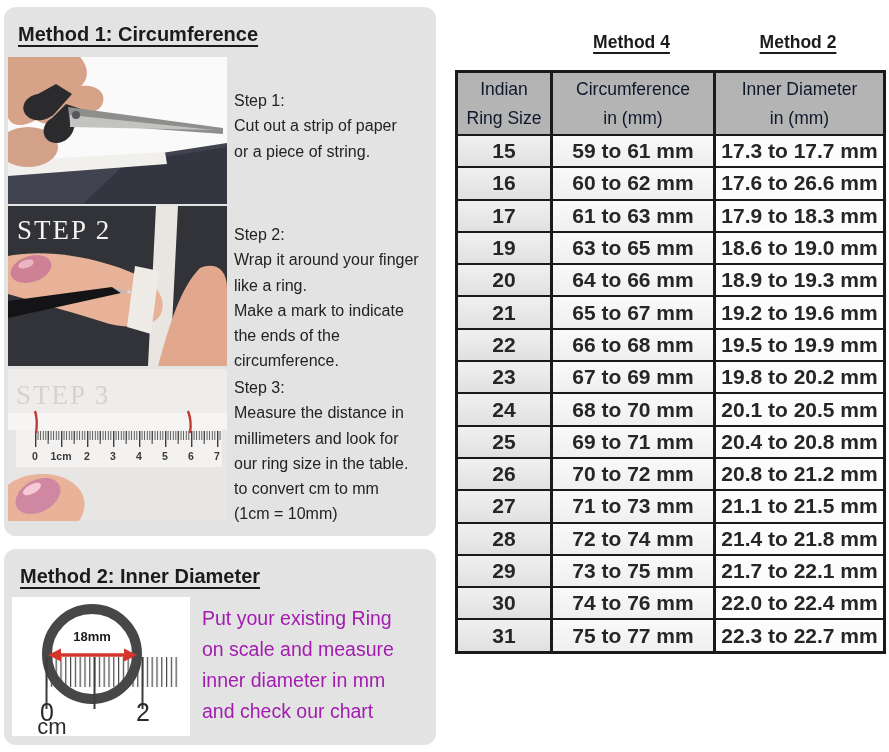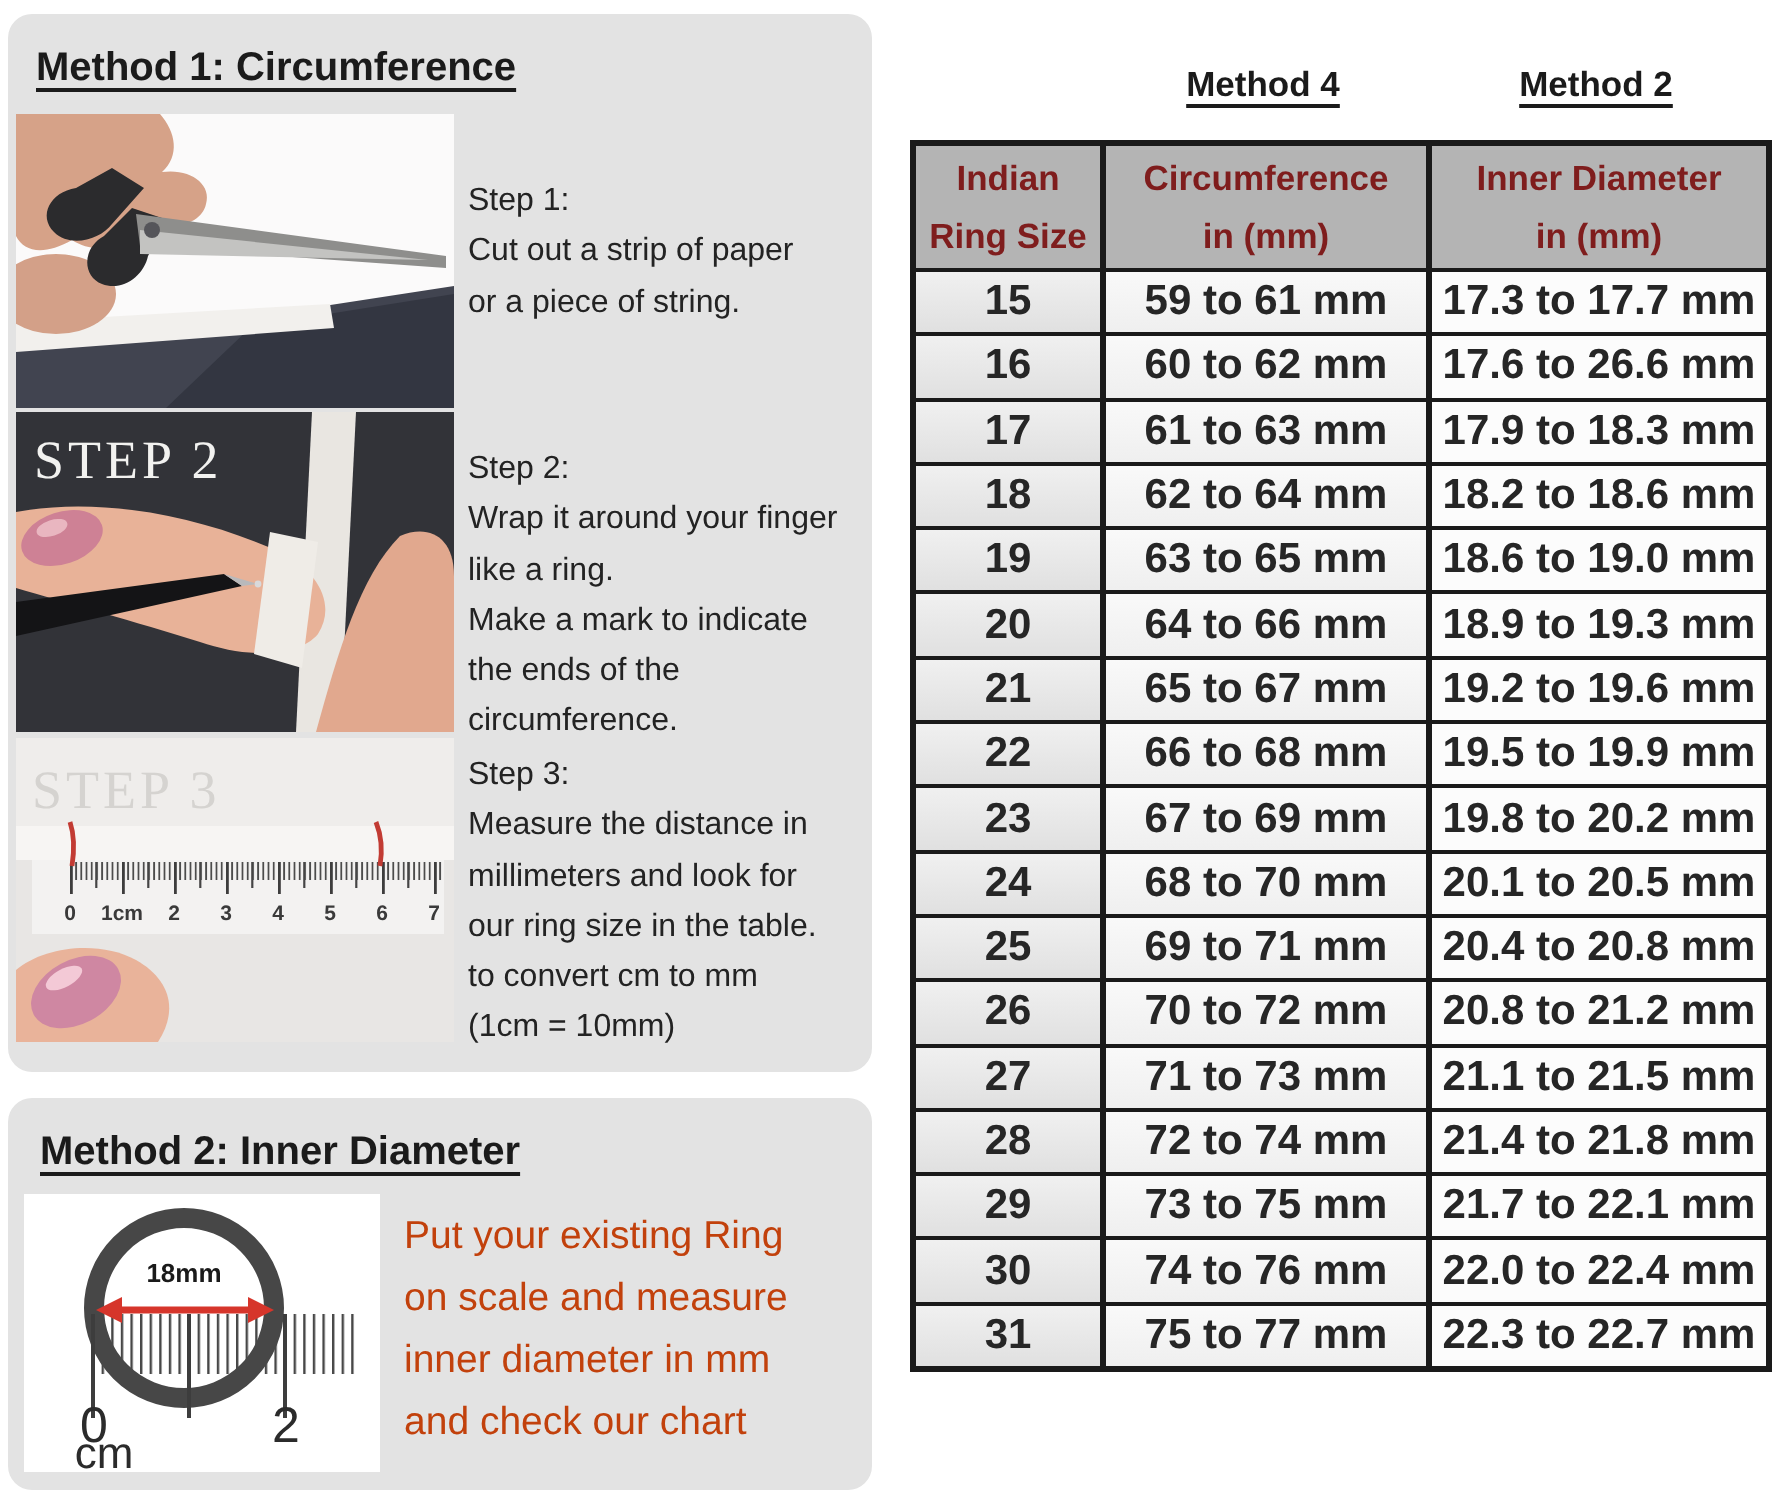--- a/index.html
+++ b/index.html
@@ -19,30 +19,30 @@
   .photo2{top:199px;height:160px;}
   .photo3{top:362px;height:152px;}
   .step-text{position:absolute;left:230px;width:200px;margin:0;font-size:16px;
           line-height:25.3px;color:#232323;white-space:pre-line;}
   .step1{top:81px;}
   .step2{top:215px;}
   .step3{top:368px;}
   .m2-illustration{position:absolute;left:8px;top:48px;width:178px;height:139px;background:#0ea5e9;}
   .m2-illustration svg{display:block;width:100%;height:100%;}
   .m2-text{position:absolute;left:198px;top:54px;width:232px;margin:0;font-size:19.5px;
-          line-height:31px;color:#c2410c;white-space:pre-line;}
+          line-height:31px;color:#a21caf;white-space:pre-line;}
   
   .col-label{position:absolute;top:32px;font-size:17.5px;font-weight:bold;color:#1b1b1b;
           text-align:center;text-decoration:underline;text-decoration-thickness:2px;text-underline-offset:4px;}
   .col-label-1{left:550px;width:163px;}
   .col-label-2{left:713px;width:170px;}
   table.size-table{position:absolute;left:455px;top:70px;width:428px;border-collapse:collapse;
           table-layout:fixed;border:3px solid #1a1a1a;}
   .size-table th{background:#b4b4b4;border:2px solid #1a1a1a;height:61px;font-size:17.5px;
-          font-weight:bold;color:#7f1d1d;white-space:pre-line;line-height:1.65;text-align:center;
+          font-weight:normal;color:#0f172a;white-space:pre-line;line-height:1.65;text-align:center;
           vertical-align:middle;padding:0;}
   .size-table td{border:2px solid #1a1a1a;height:30.3px;font-size:21px;font-weight:bold;
           color:#262626;text-align:center;vertical-align:middle;padding:0;}
   .size-table th:nth-child(n+2),.size-table td:nth-child(n+2){border-left-width:3px;}
   .size-table td:nth-child(1){background:linear-gradient(#f0f0f0,#e0e0e0);}
   .size-table td:nth-child(2){background:linear-gradient(#f9f9f9,#efefef);}
   .size-table td:nth-child(3){background:#fcfcfc;}
   .serif-overlay{font-family:"Liberation Serif",serif;letter-spacing:2px;}
 </style>
 </head>
@@ -220,25 +220,20 @@
         <td>16</td>
         <td>60 to 62 mm</td>
         <td>17.6 to 26.6 mm</td>
       </tr>
         <tr>
         <td>17</td>
         <td>61 to 63 mm</td>
         <td>17.9 to 18.3 mm</td>
       </tr>
         <tr>
-        <td>18</td>
-        <td>62 to 64 mm</td>
-        <td>18.2 to 18.6 mm</td>
-      </tr>
-        <tr>
         <td>19</td>
         <td>63 to 65 mm</td>
         <td>18.6 to 19.0 mm</td>
       </tr>
         <tr>
         <td>20</td>
         <td>64 to 66 mm</td>
         <td>18.9 to 19.3 mm</td>
       </tr>
         <tr>

